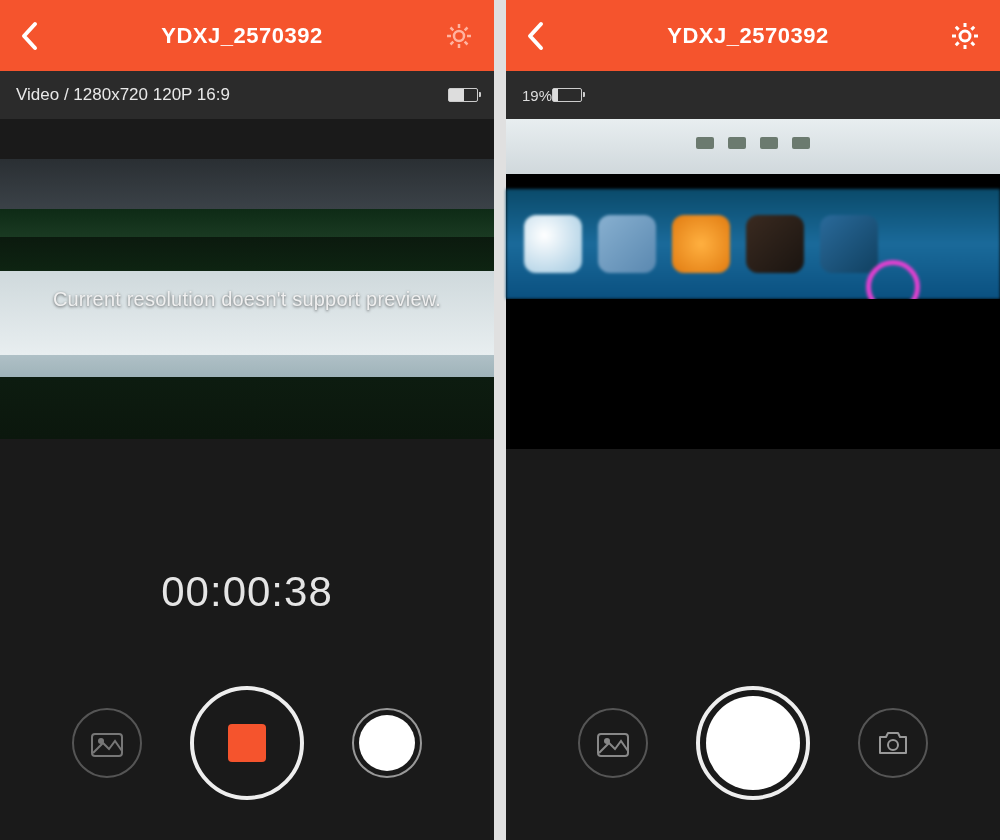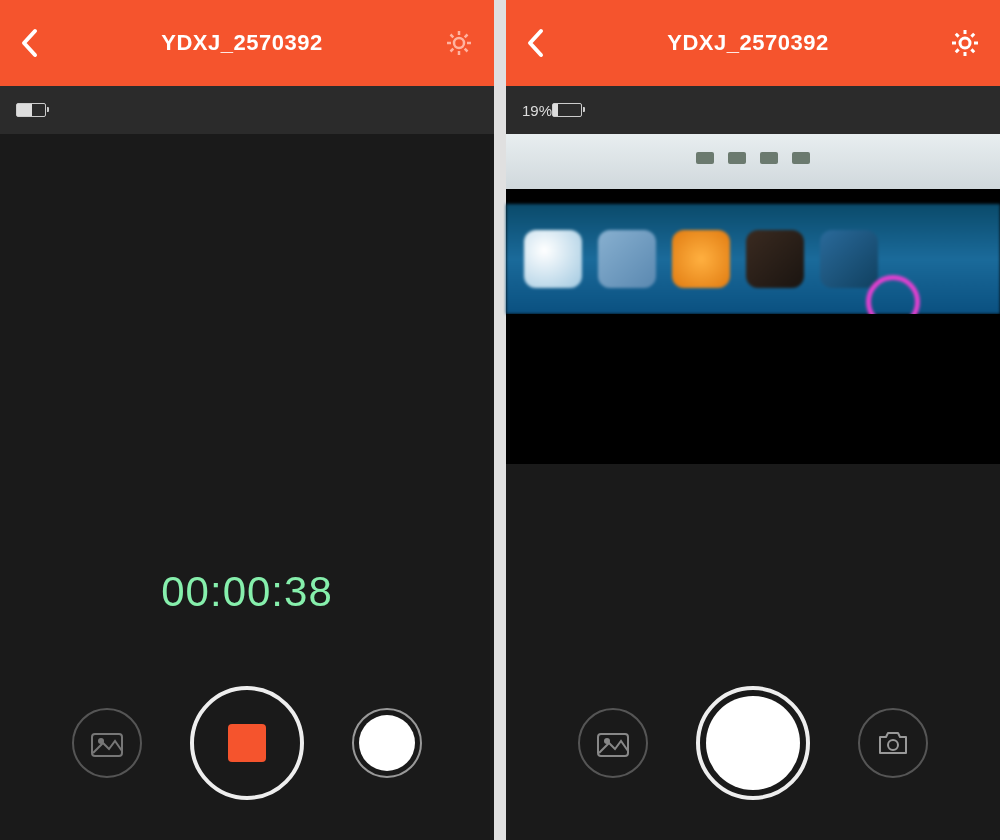--- a/index.html
+++ b/index.html
@@ -15,21 +15,21 @@
   }
   .phone {
     flex: 1;
     height: 840px;
     background: #1a1a1a;
     display: flex;
     flex-direction: column;
     position: relative;
   }
   .header {
-    height: 86px;
+    height: 71px;
     background: #f5542d;
     display: flex;
     align-items: center;
     justify-content: space-between;
     padding: 0 20px;
     color: #fff;
   }
   .back-chevron {
     width: 20px;
     height: 30px;
@@ -159,21 +159,21 @@
     flex: 1;
     background: #1a1a1a;
     display: flex;
     flex-direction: column;
     align-items: center;
     justify-content: flex-end;
     padding-bottom: 40px;
     position: relative;
   }
   .timer {
-    color: #86efac;
+    color: #e5e5e5;
     font-size: 42px;
     font-weight: 300;
     letter-spacing: 1px;
     margin-bottom: 70px;
   }
   .controls {
     display: flex;
     align-items: center;
     gap: 48px;
   }
@@ -233,27 +233,32 @@
       <svg viewBox="0 0 30 30">
         <g fill="none" stroke="#ffb3a0" stroke-width="2.5">
           <circle cx="15" cy="15" r="5"></circle>
           <path d="M15 3v4M15 23v4M3 15h4M23 15h4M6.5 6.5l2.8 2.8M20.7 20.7l2.8 2.8M6.5 23.5l2.8-2.8M20.7 9.3l2.8-2.8"></path>
         </g>
       </svg>
     </div>
   </div>
 
   <div class="infobar">
+    <span>Video / 1280x720 120P 16:9</span>
     <div class="battery-wrap">
       <div class="battery">
           <div class="battery-fill half"></div>
         </div>
     </div>
   </div>
 
+  <div class="preview-wrap left">
+    <div class="scene-left"></div>
+    <div class="overlay-msg">Current resolution doesn't support preview.</div>
+  </div>
 
   <div class="lower">
     <div class="timer">00:00:38</div>
     <div class="controls">
       <div class="small-btn">
         <svg width="32" height="28" viewBox="0 0 32 28">
           <rect x="1" y="5" width="30" height="22" rx="3" fill="none" stroke="#777" stroke-width="2"></rect>
           <circle cx="10" cy="12" r="3" fill="#777"></circle>
           <path d="M2 24 L12 14 L18 20 L24 12 L31 22" fill="none" stroke="#777" stroke-width="2"></path>
         </svg>

